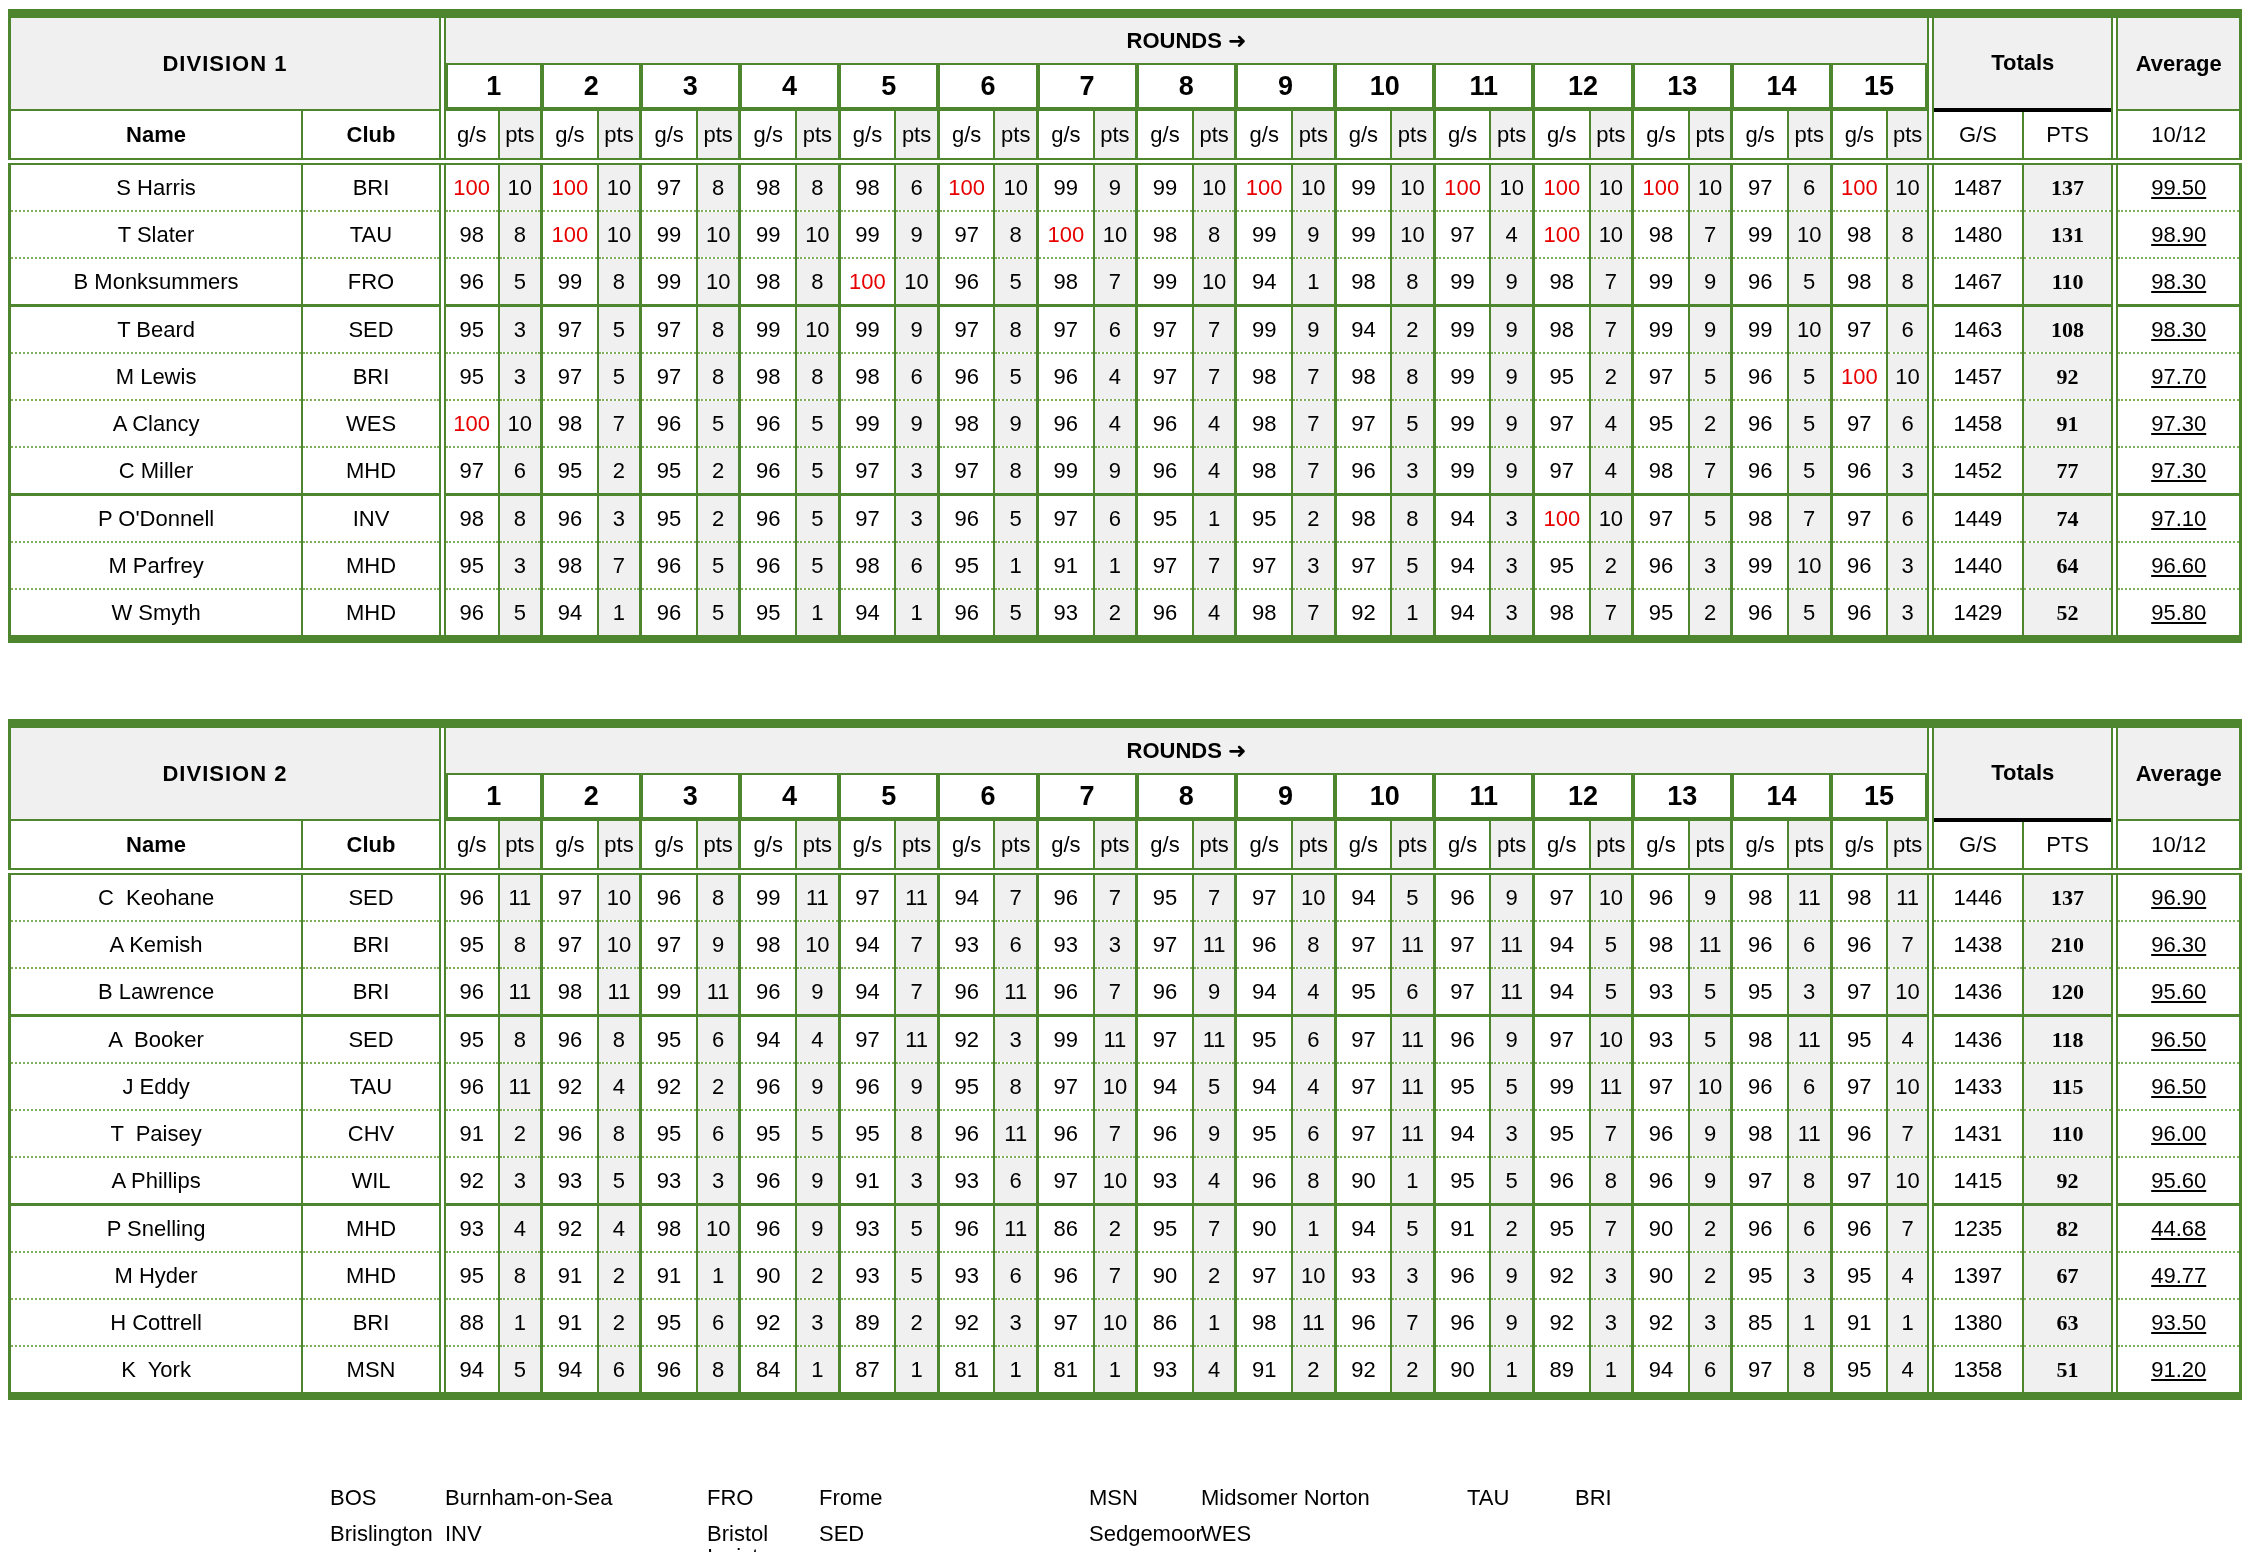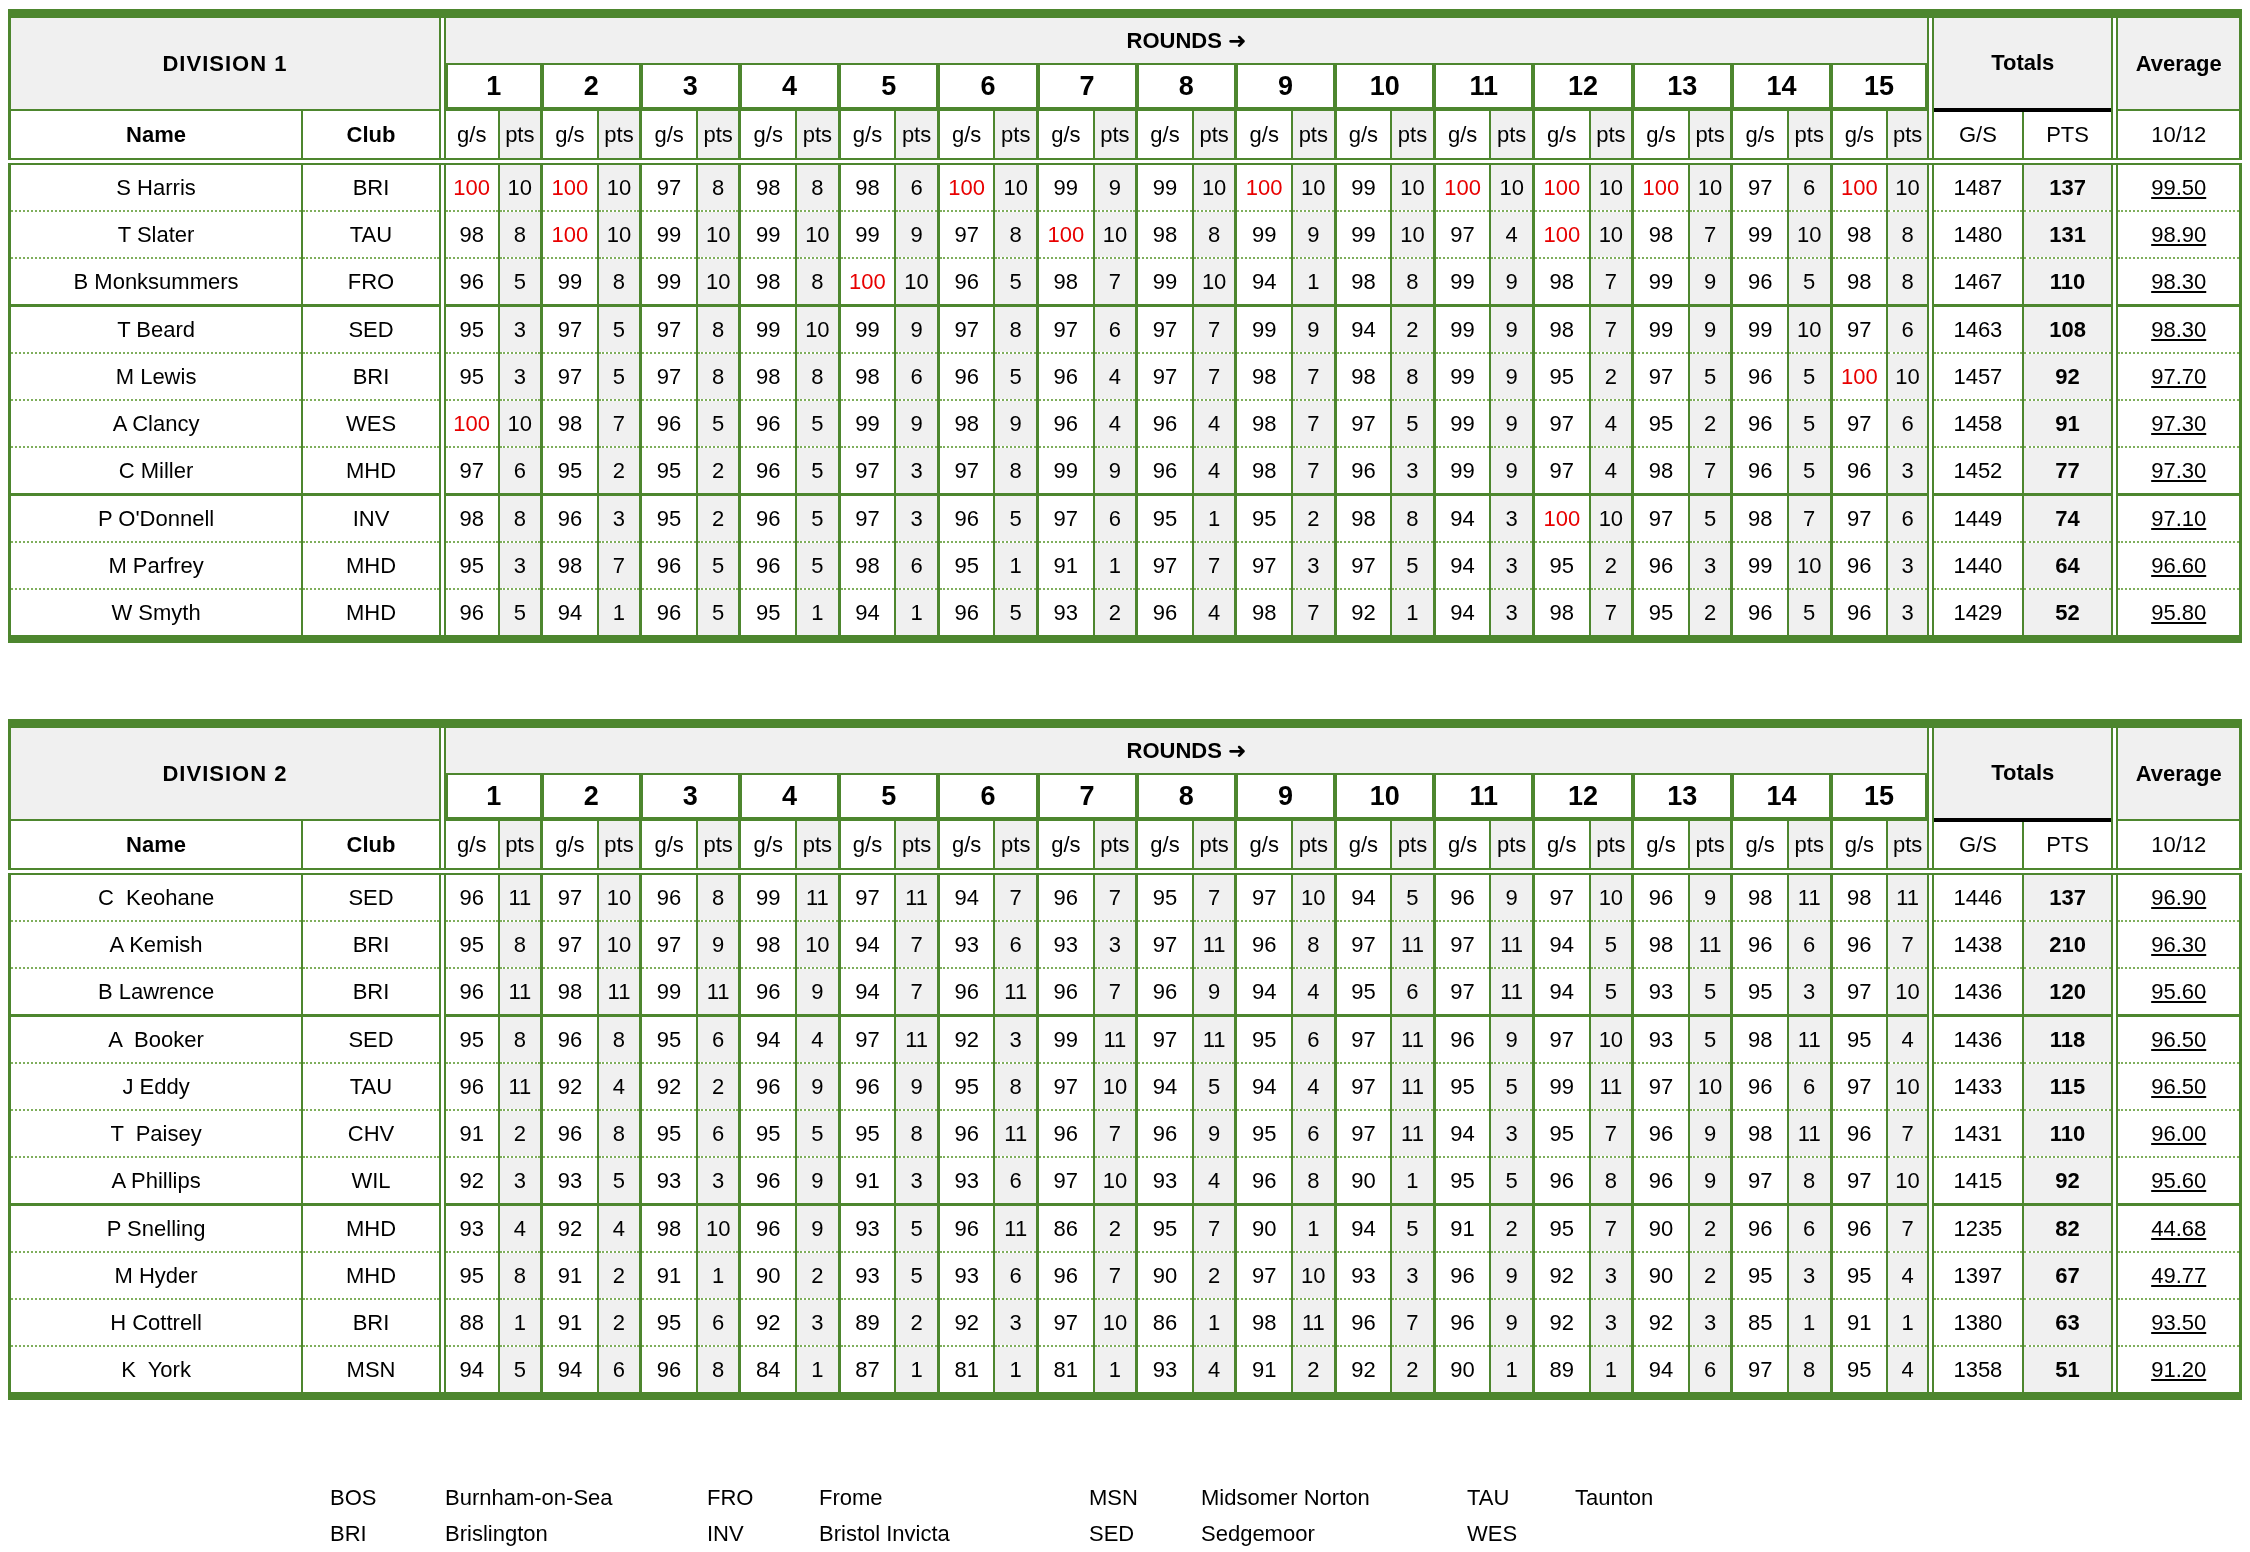--- a/index.html
+++ b/index.html
@@ -60,21 +60,21 @@
   td.tgsh{border-left:7px double var(--green);font-size:24px;}
   td.tptsh{border-left:2.5px solid var(--green);font-size:24px;}
   td.avgsubh{border-left:7px double var(--green);font-size:24px;}
   
   td.name{text-align:left;padding-left:10px;}
   td.club{border-left:2.5px solid var(--green);}
   td.gs{border-left:3px solid var(--green);}
   td.gs.first{border-left:7px double var(--green);}
   td.pts{border-left:2px solid var(--green);background:var(--gray);}
   td.tgs{border-left:7px double var(--green);}
-  td.tpts{border-left:2.5px solid var(--green);background:var(--gray);font-weight:bold;}
+  td.tpts{border-left:2.5px solid var(--green);background:var(--gray);font-weight:bold;font-family:Liberation Serif, serif;}
   td.tavg{border-left:7px double var(--green);text-decoration:underline;}
   tr.dot td{border-top:2px dotted var(--dgreen);}
   tr.grp td{border-top:3.5px solid var(--green);}
   .red{color:var(--red);}
   
   .legend{
     margin:86px 0 4px 322px;display:grid;
     grid-template-columns:115px 262px 112px 270px 112px 266px 108px auto;
     row-gap:13px;font-size:22px;line-height:23px;
   }
@@ -1065,21 +1065,20 @@
       </table>
     </div>
   <div class="legend" id="legend">
       <span>BOS</span>
       <span>Burnham-on-Sea</span>
       <span>FRO</span>
       <span>Frome</span>
       <span>MSN</span>
       <span>Midsomer Norton</span>
       <span>TAU</span>
-      <span>Taunton</span>
       <span>BRI</span>
       <span>Brislington</span>
       <span>INV</span>
       <span>Bristol Invicta</span>
       <span>SED</span>
       <span>Sedgemoor</span>
       <span>WES</span>
     </div>
 </div>
 

